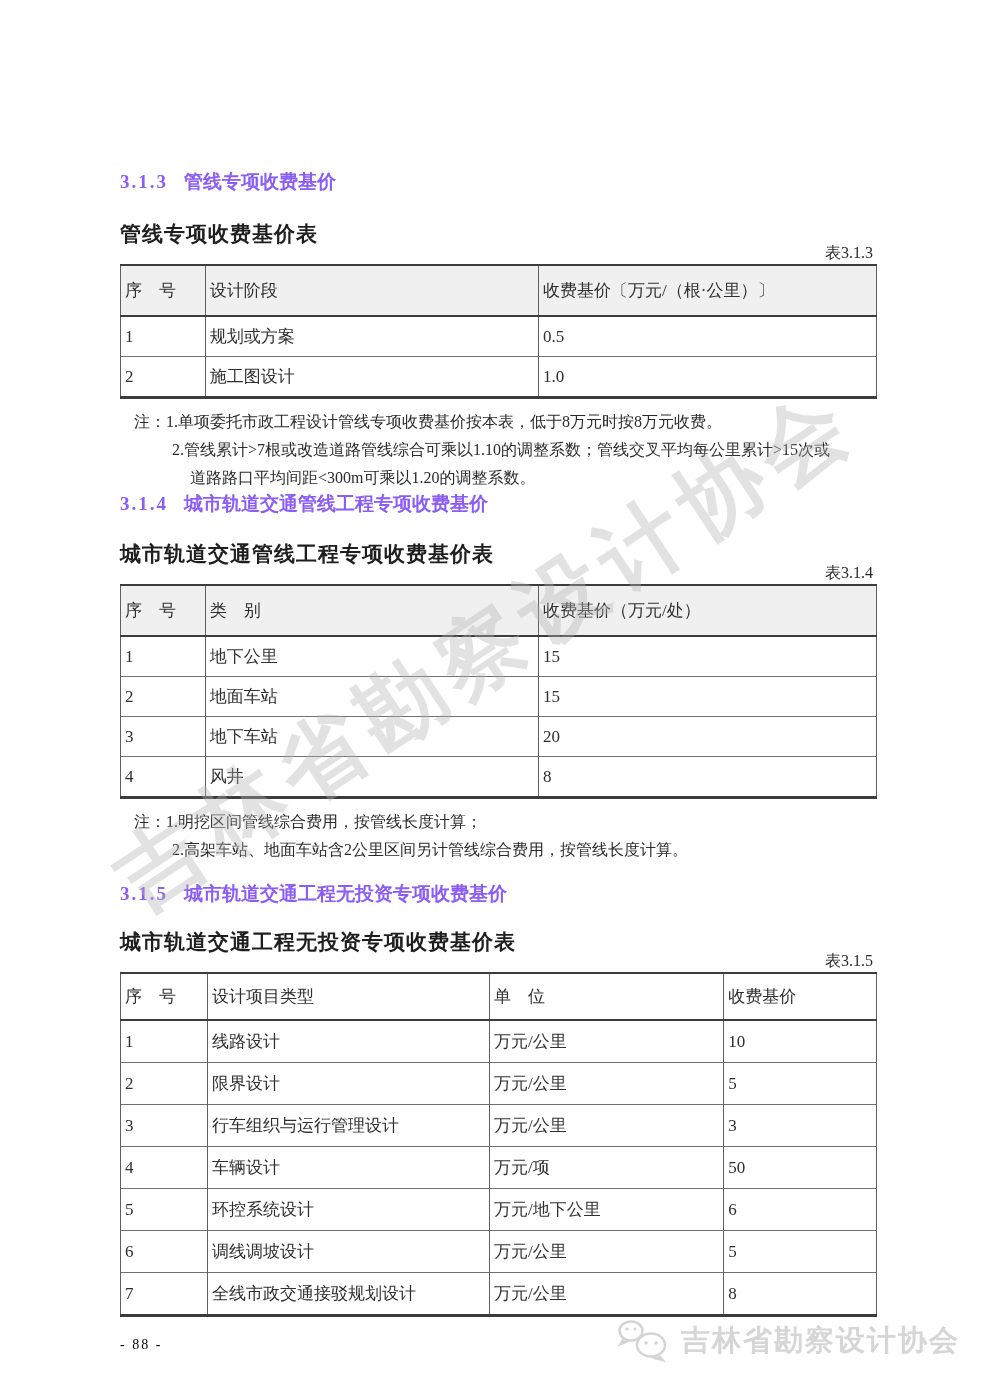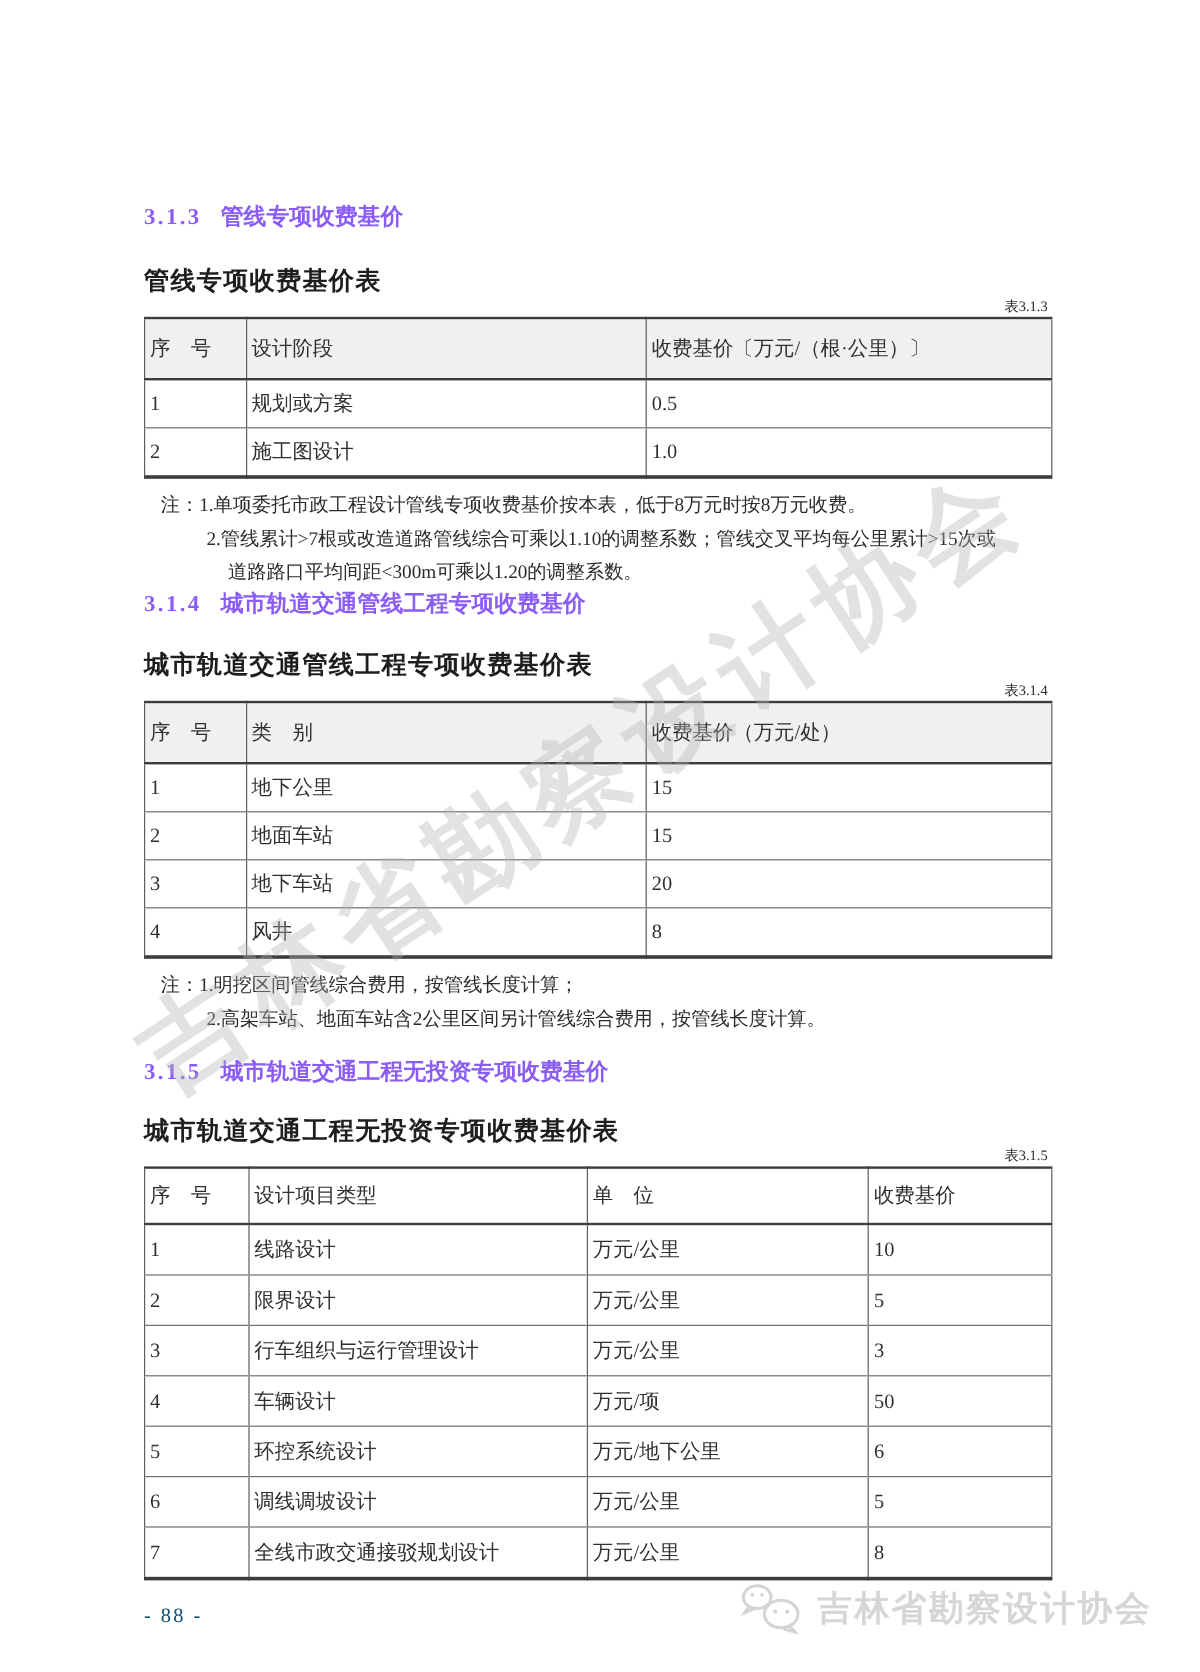--- a/index.html
+++ b/index.html
@@ -20,21 +20,21 @@
 
   .table-caption{position:relative;height:46px;}
   .cap1{margin-top:24px;}
   .cap2{margin-top:22px;}
   .cap3{margin-top:20px;}
   .table-title{
     position:absolute;left:0;right:0;top:2px;
     font-family:"Liberation Sans","DejaVu Sans",sans-serif;
     font-weight:bold;font-size:21px;color:#1e1e1e;letter-spacing:1px;
   }
-  .table-label{position:absolute;right:4px;bottom:0;font-size:12px;color:#2b2b2b;}
+  .table-label{position:absolute;right:4px;bottom:0;font-size:16px;color:#2b2b2b;}
 
   table.fee-table{
     width:100%;border-collapse:collapse;table-layout:fixed;
     border-top:2px solid #3c3c3c;border-bottom:3px solid #3c3c3c;
     font-size:17px;color:#2f2f2f;
   }
   table.fee-table th,table.fee-table td{
     text-align:left;vertical-align:middle;font-weight:normal;
     border-left:1px solid #5f5f5f;overflow:hidden;
   }
@@ -54,21 +54,21 @@
   col.c-type4{width:37.3%;}
   col.c-unit4{width:31.0%;}
   col.c-fee4{width:20.2%;}
 
   .notes{margin-top:9px;font-size:16px;line-height:28px;color:#2b2b2b;}
   .note{white-space:nowrap;}
   .n0{margin-left:14px;}
   .n1{margin-left:52px;}
   .n2{margin-left:70px;}
 
-  .page-number{margin-top:20px;font-size:17px;letter-spacing:2px;color:#0c4a6e;}
+  .page-number{margin-top:20px;font-size:14px;letter-spacing:2px;color:#000000;}
 
   .watermark{
     position:absolute;z-index:2;pointer-events:none;
     left:125px;top:845px;
     font-size:86px;line-height:86px;letter-spacing:10px;white-space:nowrap;
     font-weight:bold;color:rgba(178,178,178,0.38);
     transform:rotate(-33.5deg);transform-origin:0 50%;
     font-family:"Liberation Serif","DejaVu Serif",serif;
   }
 

